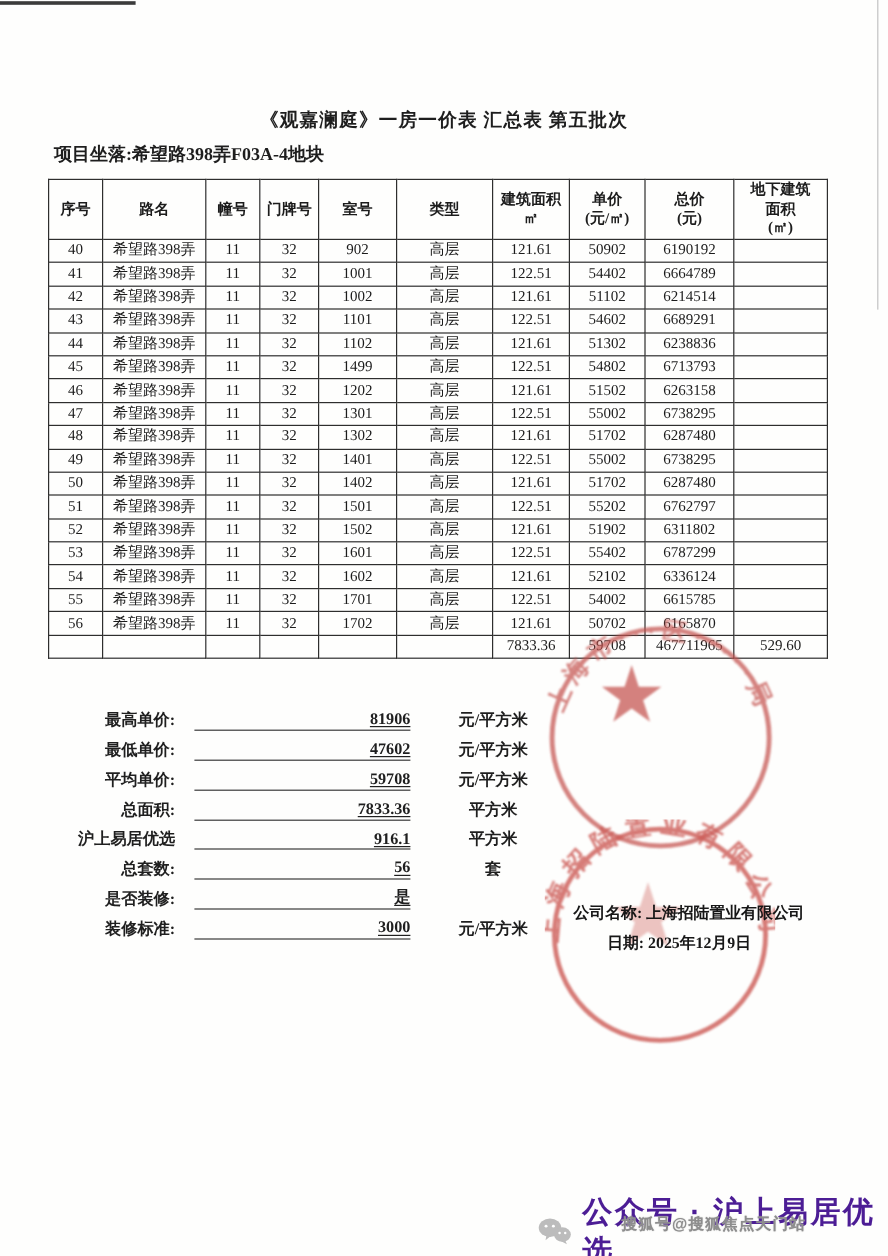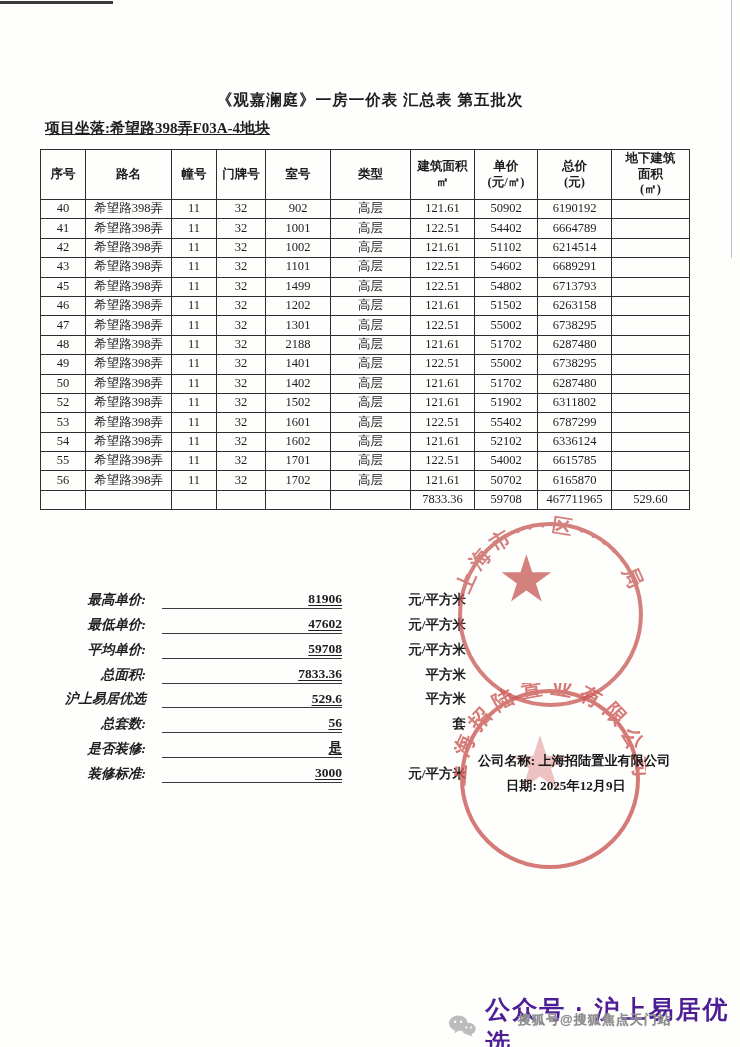--- a/index.html
+++ b/index.html
@@ -12,44 +12,44 @@
   
   .scan-line-top { position:absolute; left:0; top:1px; width:113px; height:3px; background:#3b3b3b; }
   .page-edge-line { position:absolute; left:731px; top:0; width:1px; height:258px; background:#c2c2c2; }
 
   .doc-title {
     position:absolute; top:90px; left:0; width:100%;
     text-align:center; font-size:15.5px; font-weight:700; letter-spacing:1px; color:#1e1e1e;
   }
   .doc-location {
     position:absolute; top:119px; left:45px;
-    font-size:15px; font-weight:700; color:#1e1e1e;text-decoration:underline;
+    font-size:15px; font-weight:700; color:#1e1e1e;
   }
 
   
   .price-table {
     position:absolute; left:40px; top:149px; width:649px;
     border-collapse:collapse; table-layout:fixed;
   }
   .price-table th, .price-table td {
     border:1px solid #2e2e2e; text-align:center; vertical-align:middle;
     font-size:12.5px; color:#1c1c1c; padding:0; overflow:hidden;
   }
   .price-table th {
     height:50px; font-weight:600; white-space:pre-line; line-height:1.25; font-size:12.5px;
   }
   .price-table td { height:19.4px; line-height:1.1; font-weight:500; }
 
   
   .stats { position:absolute; left:34px; top:584px; }
   .stat-row { display:flex; align-items:flex-end; height:24.9px; font-size:13.5px; font-weight:600; color:#1f1f1f; }
-  .stat-label { width:112px; text-align:right; white-space:nowrap;font-style:italic; }
+  .stat-label { width:112px; text-align:right; white-space:nowrap; }
   .stat-field { width:180px; margin-left:16px; border-bottom:1.6px solid #3a3a3a; text-align:right; line-height:1.25; }
   .stat-value { text-decoration:underline; text-underline-offset:2px; }
-  .stat-unit { margin-left:14px; width:110px; text-align:right; white-space:nowrap;margin-top:20px; }
+  .stat-unit { margin-left:14px; width:110px; text-align:center; white-space:nowrap;margin-top:20px; }
 
   
   .seal { position:absolute; pointer-events:none; }
   .seal-1 { left:448px; top:512px; width:205px; height:205px; opacity:.72; }
   .seal-2 { left:454px; top:683px; width:192px; height:192px; opacity:.8; }
   .seal g { filter:blur(0.7px); }
 
   
   .signature { position:absolute; left:478px; top:748px; font-size:13.2px; font-weight:600; color:#171717; line-height:25px; }
   .signature .date-line { margin-left:28px; }
@@ -154,20 +154,32 @@
           <td>11</td>
           <td>32</td>
           <td>1101</td>
           <td>高层</td>
           <td>122.51</td>
           <td>54602</td>
           <td>6689291</td>
           <td></td>
         </tr>
         <tr>
+          <td>44</td>
+          <td>希望路398弄</td>
+          <td>11</td>
+          <td>32</td>
+          <td>1102</td>
+          <td>高层</td>
+          <td>121.61</td>
+          <td>51302</td>
+          <td>6238836</td>
+          <td></td>
+        </tr>
+        <tr>
           <td>45</td>
           <td>希望路398弄</td>
           <td>11</td>
           <td>32</td>
           <td>1499</td>
           <td>高层</td>
           <td>122.51</td>
           <td>54802</td>
           <td>6713793</td>
           <td></td>
@@ -194,21 +206,21 @@
           <td>122.51</td>
           <td>55002</td>
           <td>6738295</td>
           <td></td>
         </tr>
         <tr>
           <td>48</td>
           <td>希望路398弄</td>
           <td>11</td>
           <td>32</td>
-          <td>2188</td>
+          <td>1302</td>
           <td>高层</td>
           <td>121.61</td>
           <td>51702</td>
           <td>6287480</td>
           <td></td>
         </tr>
         <tr>
           <td>49</td>
           <td>希望路398弄</td>
           <td>11</td>
@@ -223,20 +235,32 @@
         <tr>
           <td>50</td>
           <td>希望路398弄</td>
           <td>11</td>
           <td>32</td>
           <td>1402</td>
           <td>高层</td>
           <td>121.61</td>
           <td>51702</td>
           <td>6287480</td>
+          <td></td>
+        </tr>
+        <tr>
+          <td>51</td>
+          <td>希望路398弄</td>
+          <td>11</td>
+          <td>32</td>
+          <td>1501</td>
+          <td>高层</td>
+          <td>122.51</td>
+          <td>55202</td>
+          <td>6762797</td>
           <td></td>
         </tr>
         <tr>
           <td>52</td>
           <td>希望路398弄</td>
           <td>11</td>
           <td>32</td>
           <td>1502</td>
           <td>高层</td>
           <td>121.61</td>
@@ -323,21 +347,21 @@
         <span class="stat-field"><span class="stat-value">59708</span></span>
         <span class="stat-unit">元/平方米</span>
       </div>
       <div class="stat-row">
         <span class="stat-label">总面积:</span>
         <span class="stat-field"><span class="stat-value">7833.36</span></span>
         <span class="stat-unit">平方米</span>
       </div>
       <div class="stat-row">
         <span class="stat-label">沪上易居优选</span>
-        <span class="stat-field"><span class="stat-value">529.6</span></span>
+        <span class="stat-field"><span class="stat-value">916.1</span></span>
         <span class="stat-unit">平方米</span>
       </div>
       <div class="stat-row">
         <span class="stat-label">总套数:</span>
         <span class="stat-field"><span class="stat-value">56</span></span>
         <span class="stat-unit">套</span>
       </div>
       <div class="stat-row">
         <span class="stat-label">是否装修:</span>
         <span class="stat-field"><span class="stat-value">是</span></span>

